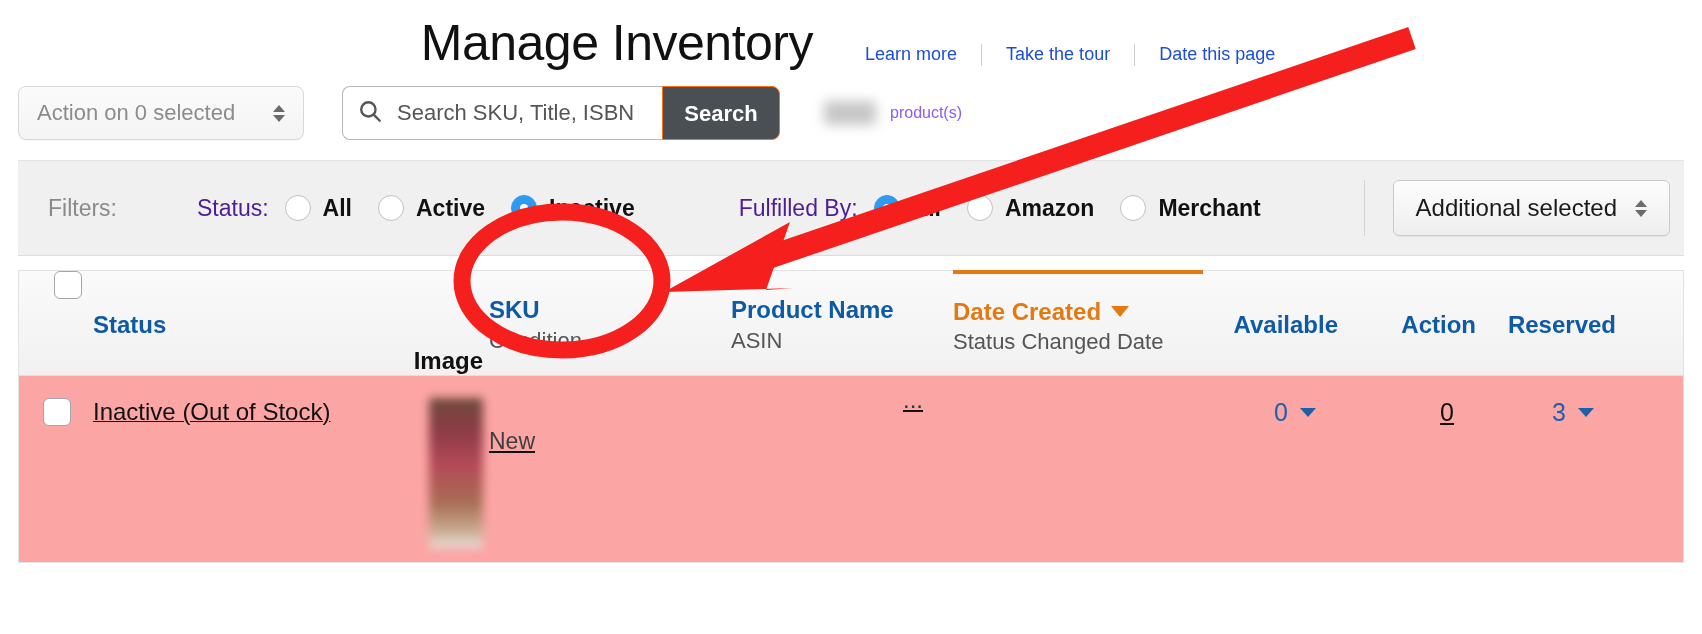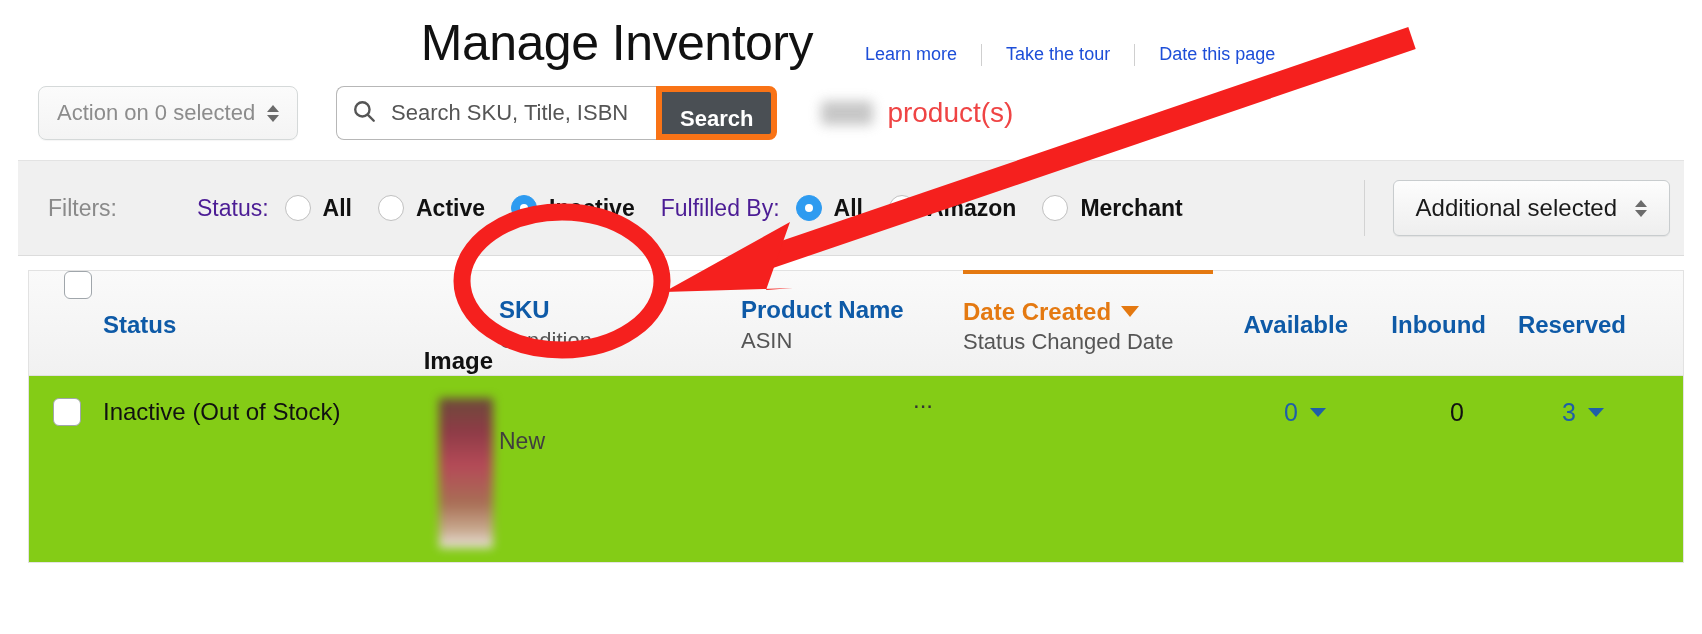--- a/index.html
+++ b/index.html
@@ -54,32 +54,31 @@
   }
 
   
   .toolbar {
     display: flex;
     align-items: center;
     padding: 18px 0 0 18px;
     gap: 0;
   }
   .action-select {
-    width: 260px;
+    width: 286px;
     height: 54px;
     border: 1px solid #d5d9d9;
     border-radius: 8px;
     background: linear-gradient(#fbfbfb, #f4f4f4);
     display: flex;
     align-items: center;
     justify-content: space-between;
     padding: 0 18px;
     box-sizing: border-box;
     box-shadow: 0 1px 1px rgba(0,0,0,.04);
-    margin-left: 20px;
   }
   .action-select-label {
     font-size: 22px;
     color: #8c8c8c;
     white-space: nowrap;
   }
   .stepper-caret {
     display: inline-flex;
     flex-direction: column;
     align-items: center;
@@ -121,36 +120,36 @@
     font-size: 22px;
     color: #444;
     width: 100%;
     background: transparent;
   }
   .search-input::placeholder { color: #555; opacity: 1; }
   .search-button {
     height: 54px;
     min-width: 118px;
     background: #4a4f54;
-    border: 6px solid #f97316;
+    border: 1px solid #f97316;
     border-radius: 0 8px 8px 0;
     color: #ffffff;
     font-size: 22px;
     font-weight: bold;
     font-family: "Liberation Sans", sans-serif;
     cursor: pointer;
     padding: 14px 18px;
   }
   .product-count {
     display: flex;
     align-items: center;
     margin-left: 44px;
     gap: 14px;
-    font-size: 28px;
-    color: #ef4444;
+    font-size: 16px;
+    color: #8b5cf6;
   }
   .blur-chip {
     display: inline-block;
     width: 52px;
     height: 24px;
     border-radius: 4px;
     background: #bdbdbd;
     filter: blur(6px);
     opacity: .85;
   }
@@ -236,21 +235,21 @@
     gap: 18px;
     padding: 0 22px;
     box-sizing: border-box;
     cursor: pointer;
     box-shadow: 0 1px 1px rgba(0,0,0,.06);
   }
   .additional-filters-label { font-size: 24px; color: #1a1a1a; white-space: nowrap; }
 
   
   .table {
-    margin: 14px 18px 0 28px;
+    margin: 14px 18px 0 18px;
     border: 1px solid #e2e2e2;
     border-bottom: none;
   }
   .thead {
     display: flex;
     background: linear-gradient(#fafafa, #f1f1f1);
     border-bottom: 1px solid #e0e0e0;
     height: 104px;
   }
   .th {
@@ -292,23 +291,24 @@
     height: 28px;
     border: 1px solid #a0a6ab;
     border-radius: 6px;
     background: #ffffff;
     box-sizing: border-box;
     cursor: pointer;
   }
 
   .trow {
     display: flex;
-    background: #84cc16;
+    background: #fca5a5;
     border-bottom: 1px solid #e4e4e4;
     min-height: 186px;
+    text-decoration: underline;
   }
   .td {
     padding-top: 22px;
     box-sizing: border-box;
   }
 
   
   .c-check { width: 74px; display: flex; justify-content: flex-start; padding-left: 24px; align-items: flex-start; }
   .c-status { width: 278px; }
   .c-image  { width: 118px; display: flex; justify-content: flex-end; padding-right: 6px; }
@@ -449,21 +449,21 @@
       <span class="radio"></span>
       <span class="radio-label">Active</span>
     </label>
 
     <label class="radio-item">
       <span class="radio checked"></span>
       <span class="radio-label">Inactive</span>
     </label>
   </div>
 
-  <div class="filter-group" style="">
+  <div class="filter-group" style="margin-left:78px;">
     <span class="filter-group-label">Fulfilled By:</span>
 
     <label class="radio-item">
       <span class="radio checked"></span>
       <span class="radio-label">All</span>
     </label>
 
     <label class="radio-item">
       <span class="radio"></span>
       <span class="radio-label">Amazon</span>
@@ -518,21 +518,21 @@
         <span class="caret-down"></span>
       </span>
       <span class="th-sub">Status Changed Date</span>
     </div>
 
     <div class="th c-avail">
       <span class="th-main">Available</span>
     </div>
 
     <div class="th c-inb">
-      <span class="th-main">Inbound</span>
+      <span class="th-main">Action</span>
     </div>
 
     <div class="th c-res">
       <span class="th-main">Reserved</span>
     </div>
   </div>
 
   <div class="trow">
     <div class="td c-check">
       <span class="checkbox"></span>

